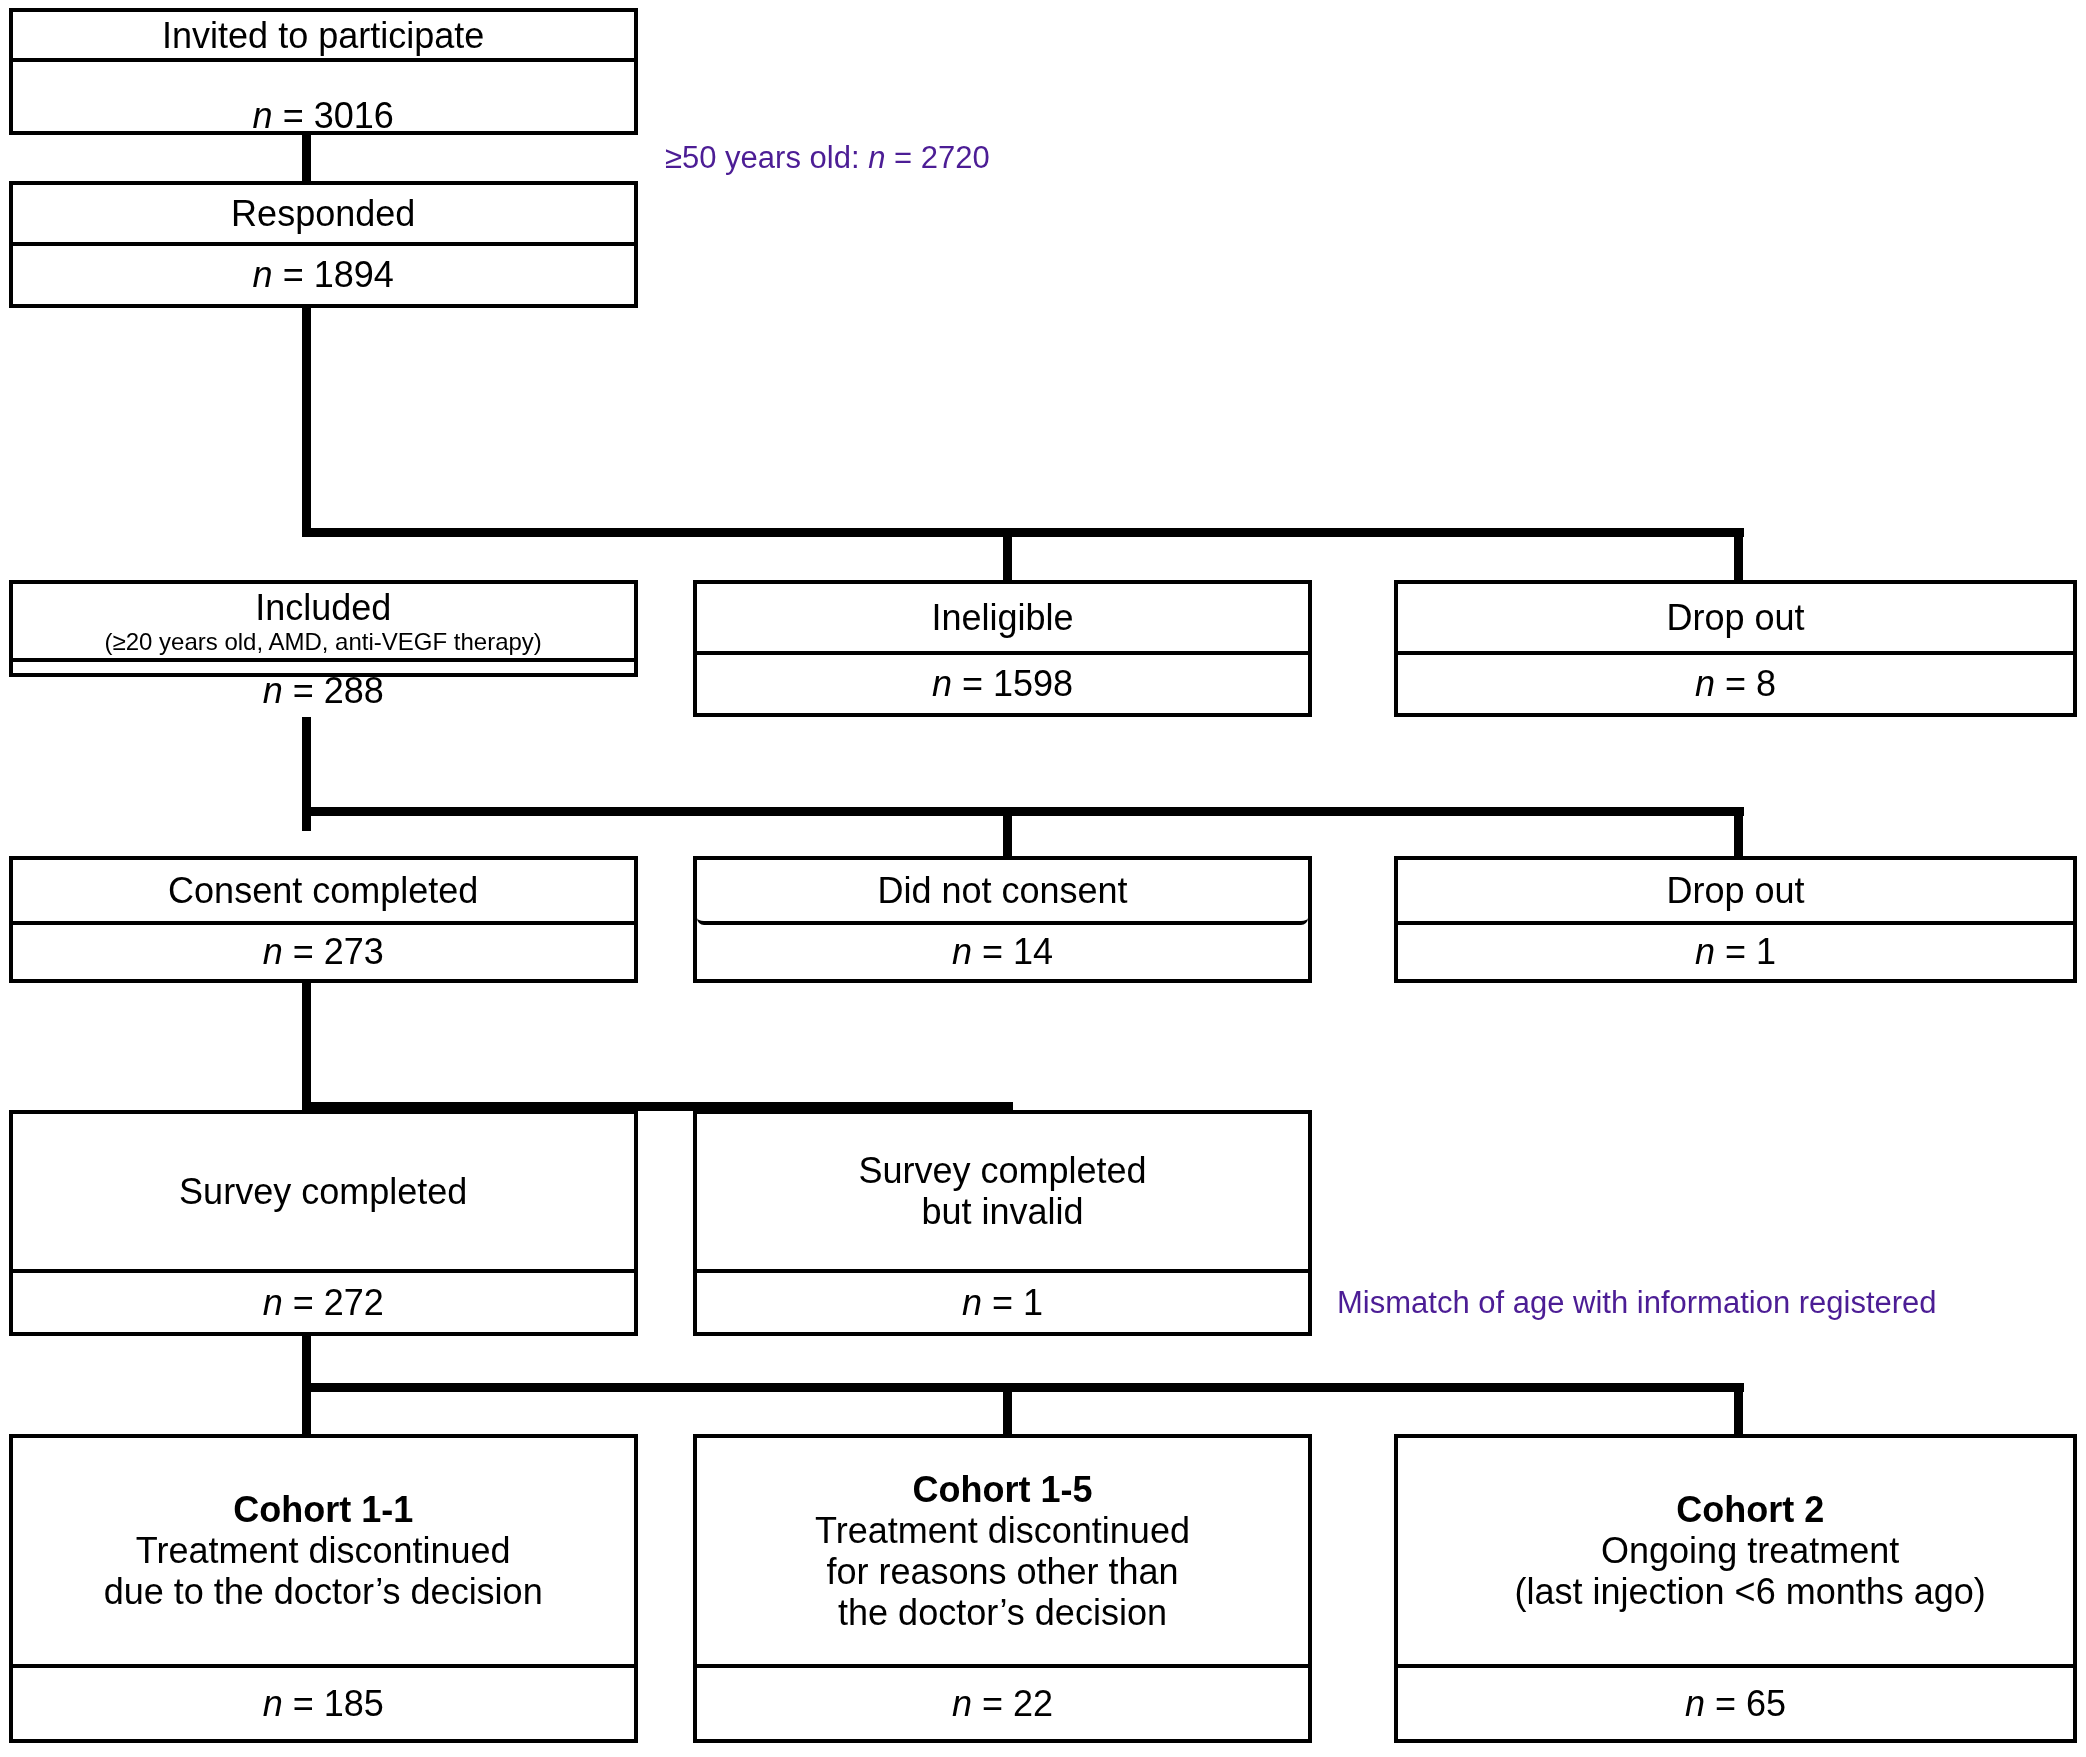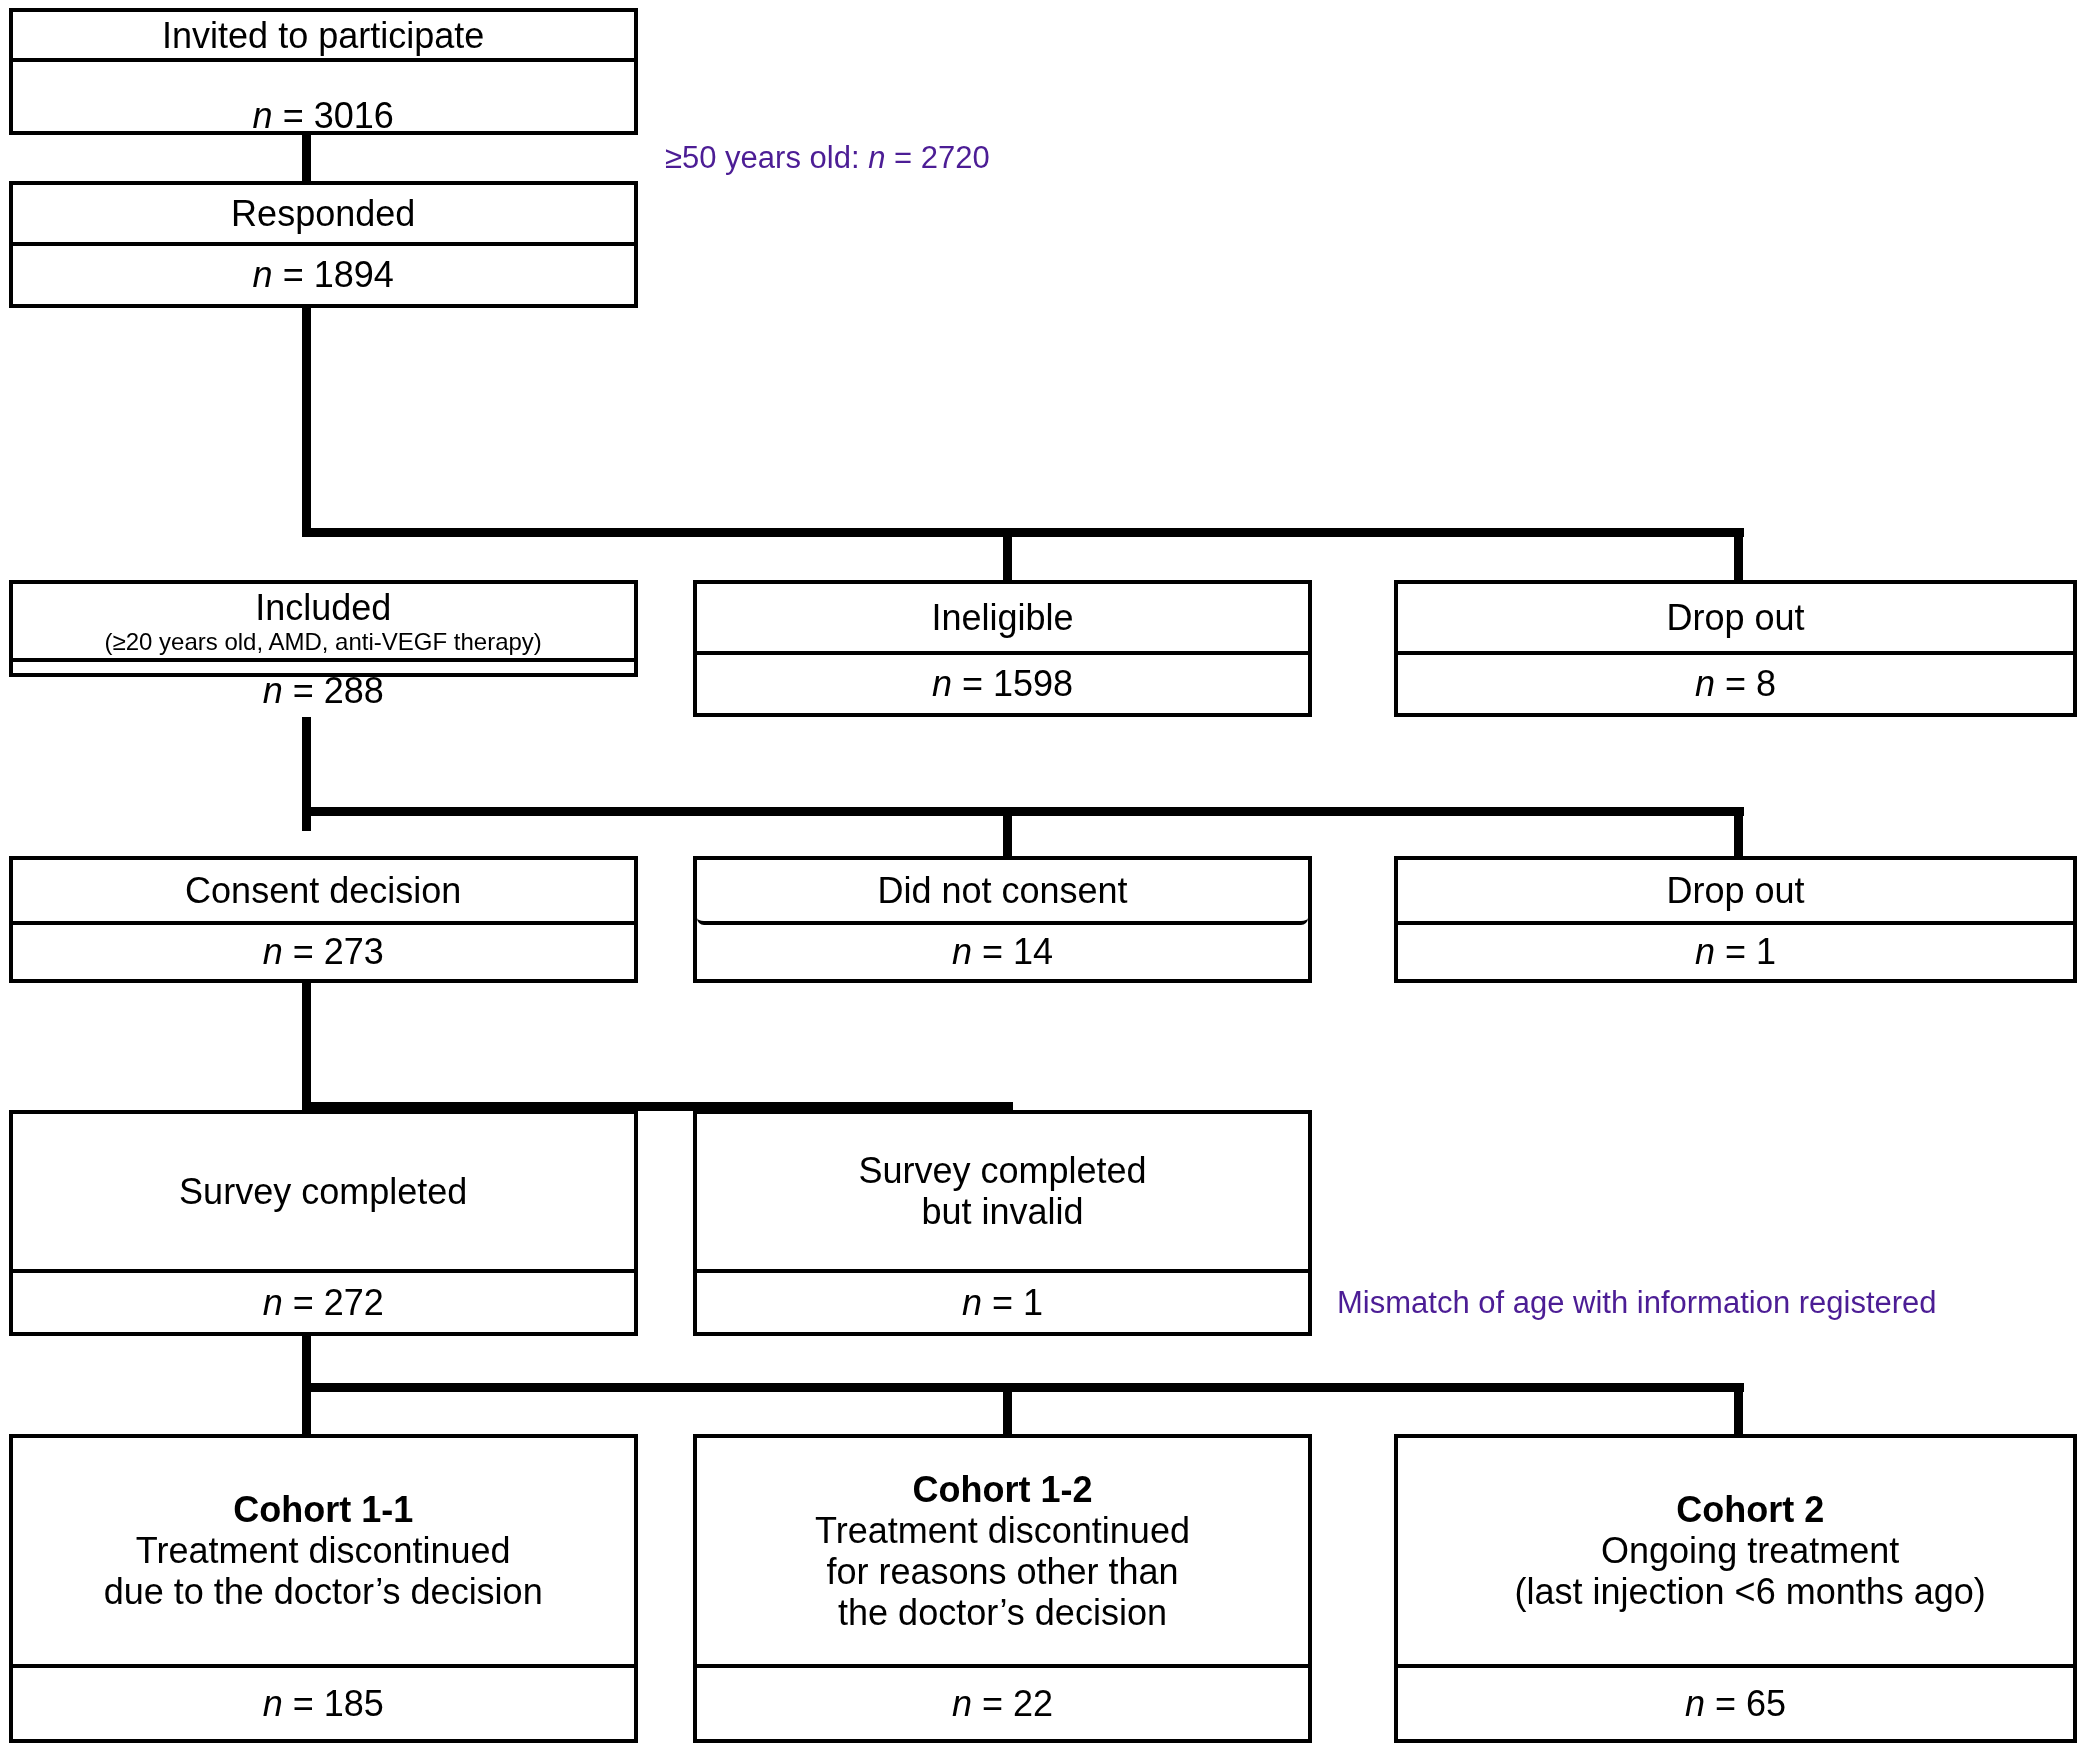--- a/index.html
+++ b/index.html
@@ -145,21 +145,21 @@
     </div>
   </div>
 
   <div class="conn" style="left:302px; top:717px; width:9.4px; height:114px;"></div>
   <div class="conn" style="left:302px; top:807px; width:1442px; height:9.4px;"></div>
   <div class="conn" style="left:1003px; top:807px; width:9.4px; height:50px;"></div>
   <div class="conn" style="left:1734px; top:807px; width:9.4px; height:50px;"></div>
 
   <div class="node" style="left:8.7px; top:856px; width:629px; height:127px;">
     <div class="title-cell" style="height:74px;">
-      <div class="title-main">Consent decision</div>
+      <div class="title-main">Consent completed</div>
     </div>
     <div class="count-cell" style="height:49px;">
       <div class="count-text"><span class="ital">n</span> = 273</div>
     </div>
   </div>
 
   <div class="node" style="left:693px; top:856px; width:619px; height:127px;">
     <div class="title-cell" style="height:74px;border-radius:7px;">
       <div class="title-main">Did not consent</div>
     </div>
@@ -213,21 +213,21 @@
       <div class="title-body">Treatment discontinued
 due to the doctor’s decision</div>
     </div>
     <div class="count-cell" style="height:66px;">
       <div class="count-text"><span class="ital">n</span> = 185</div>
     </div>
   </div>
 
   <div class="node" style="left:693px; top:1434px; width:619px; height:309px;">
     <div class="title-cell" style="height:239px;">
-      <div class="title-main bold">Cohort 1-2</div>
+      <div class="title-main bold">Cohort 1-5</div>
       <div class="title-body">Treatment discontinued
 for reasons other than
 the doctor’s decision</div>
     </div>
     <div class="count-cell" style="height:66px;">
       <div class="count-text"><span class="ital">n</span> = 22</div>
     </div>
   </div>
 
   <div class="node" style="left:1394px; top:1434px; width:683px; height:309px;">

